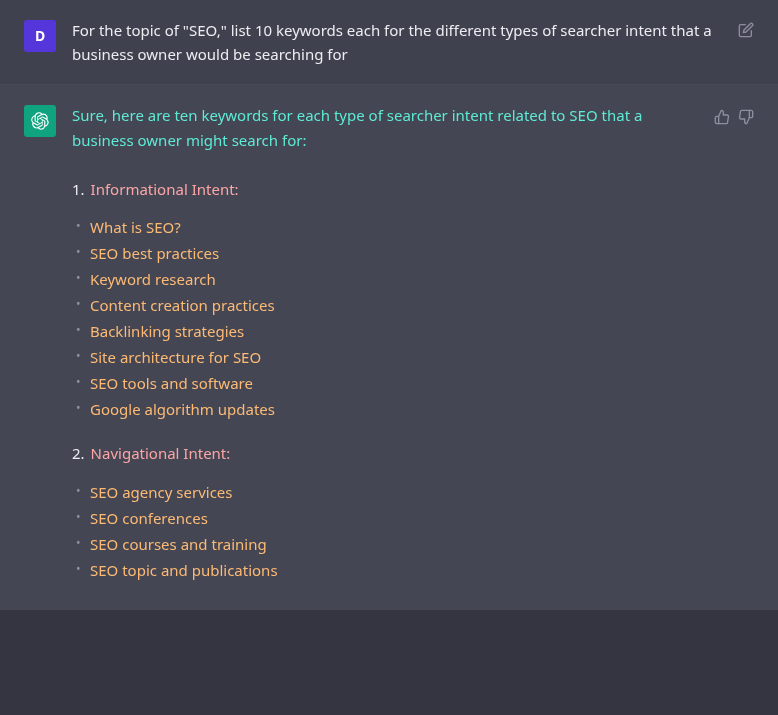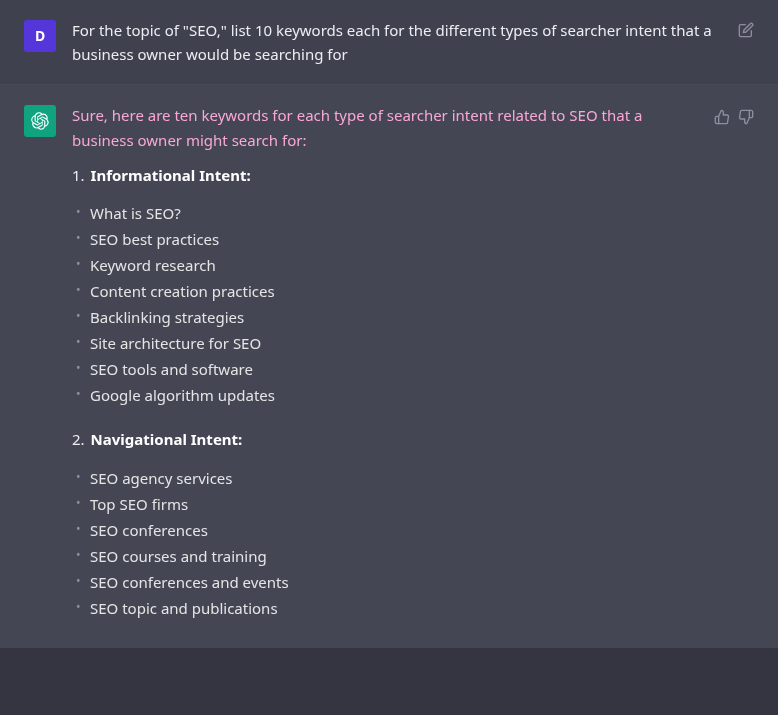--- a/index.html
+++ b/index.html
@@ -110,44 +110,45 @@
       margin-top: 4px;
     }
 
     .action-icon {
       color: #8e8ea0;
       cursor: pointer;
       font-size: 16px;
     }
 
     .intro-text {
-      color: #f9a8d4;
+      color: #5eead4;
+      margin-bottom: 14px;
     }
 
     .section-heading {
-      font-weight: 700;
-      color: #ffffff;
+      font-weight: 400;
+      color: #fca5a5;
       margin-top: 10px;
       margin-bottom: 8px;
     }
 
     .section-number {
       color: #ececf1;
     }
 
     .bullet-list {
       list-style: none;
       padding: 0;
       margin: 4px 0 10px 0;
     }
 
     .bullet-list li {
       position: relative;
       padding-left: 18px;
-      color: #e5e5e5;
+      color: #fdba74;
       margin-bottom: 2px;
       line-height: 1.6;
     }
 
     .bullet-list li::before {
       content: "•";
       position: absolute;
       left: 4px;
       color: #8e8ea0;
       font-size: 12px;
@@ -214,24 +215,22 @@
         </ul>
       </div>
 
       <div class="numbered-section">
         <div class="numbered-section-title">
           <span class="section-number">2.</span>
           <span class="section-heading">Navigational Intent:</span>
         </div>
         <ul class="bullet-list">
           <li>SEO agency services</li>
-          <li>Top SEO firms</li>
           <li>SEO conferences</li>
           <li>SEO courses and training</li>
-          <li>SEO conferences and events</li>
           <li>SEO topic and publications</li>
         </ul>
       </div>
 
     </div>
     <div class="message-assistant-actions">
       <span class="action-icon" title="Thumbs up">
         <svg xmlns="http://www.w3.org/2000/svg" width="16" height="16" viewBox="0 0 24 24" fill="none" stroke="#8e8ea0" stroke-width="2" stroke-linecap="round" stroke-linejoin="round">
           <path d="M14 9V5a3 3 0 0 0-3-3l-4 9v11h11.28a2 2 0 0 0 2-1.7l1.38-9a2 2 0 0 0-2-2.3H14z"></path>
           <path d="M7 22H4a2 2 0 0 1-2-2v-7a2 2 0 0 1 2-2h3"></path>

